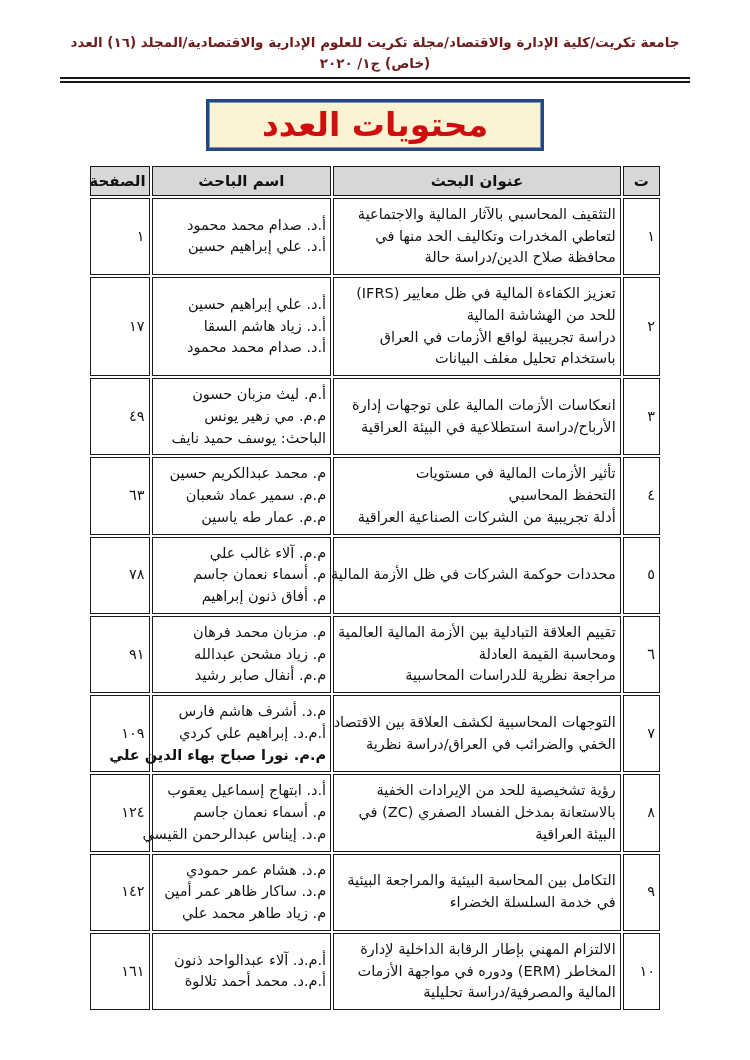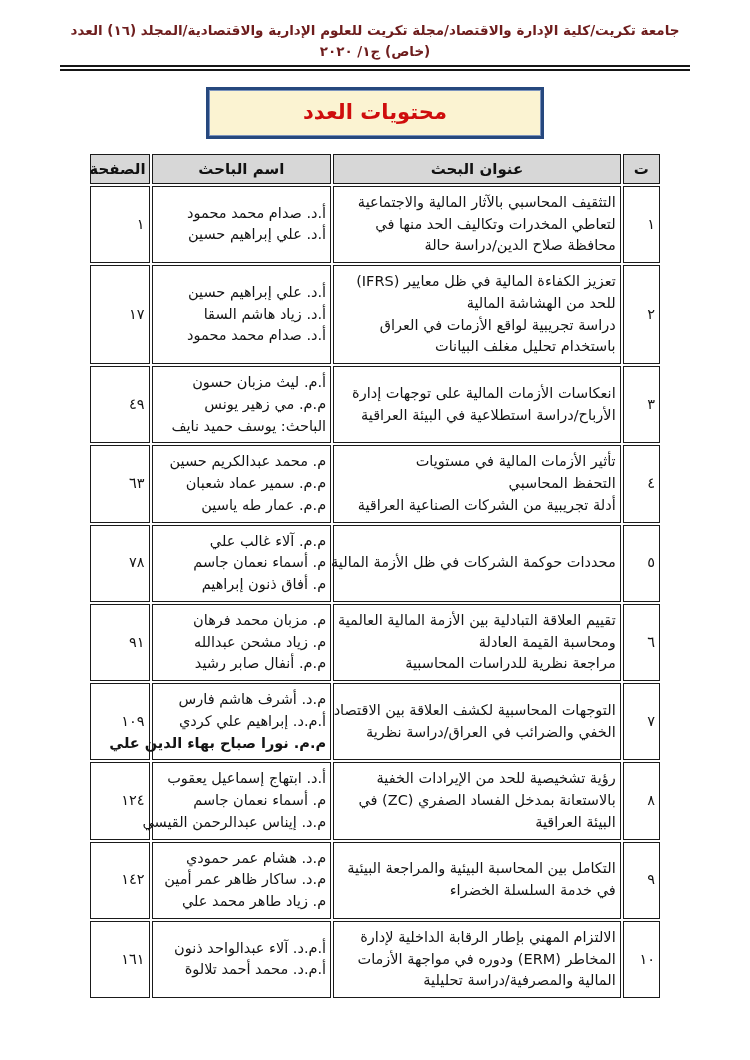--- a/index.html
+++ b/index.html
@@ -5,37 +5,37 @@
   html,body{margin:0;padding:0;}
   body{
     width:750px;height:1060px;background:#ffffff;
     font-family:"DejaVu Sans",sans-serif;
     direction:rtl;
     overflow:hidden;
   }
   .page{position:relative;width:750px;height:1060px;}
   
   .journal-header{
-    padding-top:20px;width:640px;margin:0 auto;
+    padding-top:32px;width:640px;margin:0 auto;
     text-align:center;color:#6e1d1d;font-weight:bold;
     font-size:13.5px;line-height:1.55;
   }
   .header-divider{
     width:630px;margin:3px auto 0;height:2px;
     border-top:2.5px solid #151515;border-bottom:2.5px solid #151515;
   }
   
   .title-box{
     width:332px;height:46px;margin:16px auto 0;
     background:#fbf3d2;border:3px solid #26487e;
     box-shadow:inset 0 0 0 1px #7b93bd;
     display:flex;align-items:center;justify-content:center;
   }
   .title-box .title-text{
-    color:#cf0d0d;font-size:21px;font-weight:bold;line-height:1;
+    color:#cf0d0d;font-size:33px;font-weight:bold;line-height:1;
   }
   
   .table-wrap{width:574px;margin:13px auto 0;}
   table.contents{
     width:100%;border-collapse:separate;border-spacing:2.5px;
     direction:rtl;table-layout:fixed;
   }
   table.contents th, table.contents td{
     border:1.3px solid #1a1a1a;vertical-align:middle;
   }

